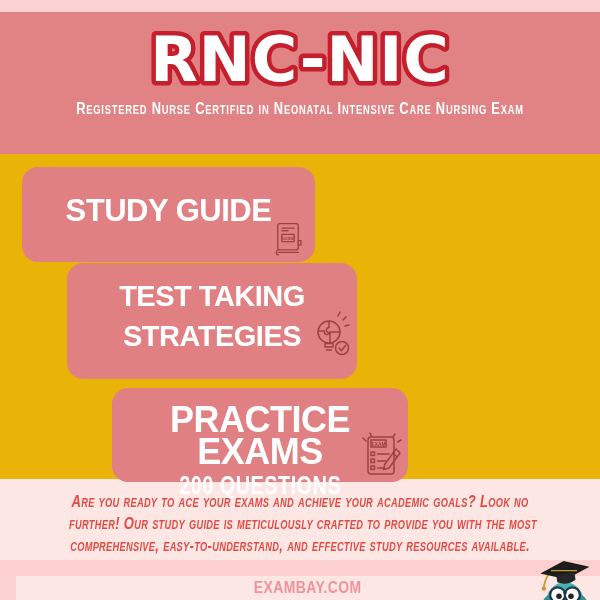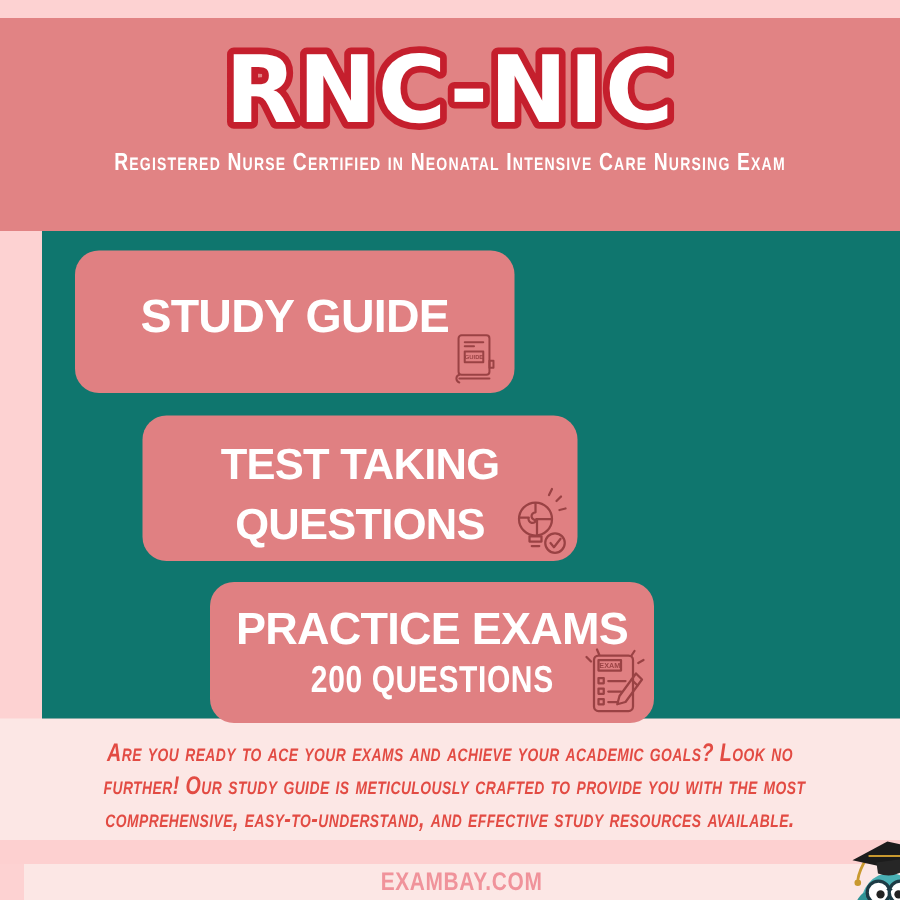--- a/index.html
+++ b/index.html
@@ -6,46 +6,46 @@
   body {
     width:600px; height:600px; overflow:hidden;
     background:#fdd2d2;
     font-family:"Liberation Sans", sans-serif;
   }
   .poster { width:600px; height:600px; display:flex; flex-direction:column; overflow:hidden; }
 
   
   .top-strip { height:13px; background:#fdd2d2; }
   .banner    { height:149px; background:#e18384; position:relative; }
-  .main      { height:343px; background:#0f766e; position:relative;margin-left:28px; }
+  .main      { height:343px; background:#eab308; position:relative; }
   .quote-band{ height:85px;  background:#fce7e5; overflow:hidden;font-style:italic; }
   .mid-strip { height:17px;  background:#fdd0d0; }
   .footer    { height:25px;  background:#fce7e5; display:flex; align-items:center; justify-content:center;margin-left:16px; }
 
   
   .title-svg { position:absolute; top:5px; left:0; }
   .subtitle {
     position:absolute; top:86px; left:0; width:100%;
     text-align:center; white-space:nowrap;
     color:#ffffff; font-weight:700; font-variant:small-caps;
     font-size:16.5px; letter-spacing:1px; line-height:20px;
     transform:scaleX(0.78); transform-origin:center;
   }
 
   
   .feature-btn {
     position:absolute; background:#e08082; border-radius:16px;
     color:#ffffff; text-align:center; box-sizing:border-box;
   }
   .btn1 { left:22px;  top:13px;  width:293px; height:95px; padding-top:26px; }
-  .btn2 { left:67px;  top:123px; width:290px; height:97px; padding-top:13px; }
+  .btn2 { left:67px;  top:109px; width:290px; height:116px; padding-top:13px; }
   .btn3 { left:112px; top:234px; width:296px; height:94px; padding-top:16px; }
   .btn-label   { font-weight:700; font-size:31px; letter-spacing:-0.5px; }
   .btn2 .btn-label { font-size:29px; line-height:40px; }
-  .btn3 .btn-label { font-size:30px; line-height:32px; }
+  .btn3 .btn-label { font-size:36px; line-height:32px; }
   .btn-sublabel {
     display:inline-block; font-weight:700; font-size:25px; letter-spacing:0.5px;
     margin-top:3px; white-space:nowrap;
     transform:scaleX(0.8); transform-origin:center;
   }
   .feature-icon { position:absolute; }
   .icon-book     { right:13px; bottom:6px;  }
   .icon-strategy { right:4px;  top:47px;    }
   .icon-exam     { right:3px;  bottom:1px;  }
 
@@ -96,21 +96,21 @@
         <line x1="7" y1="6" x2="19" y2="6"></line>
         <line x1="7" y1="8.5" x2="13" y2="8.5"></line>
         <rect x="7" y="12" width="12" height="7"></rect>
         <text x="13" y="17" text-anchor="middle" font-size="3.8" font-weight="bold" fill="#9a4244" stroke="none" font-family="Liberation Sans, sans-serif">GUIDE</text>
       </svg>
     </div>
 
     <div class="feature-btn btn2">
       <div class="btn-label">
         <span>TEST TAKING</span><br>
-        <span>QUESTIONS</span>
+        <span>STRATEGIES</span>
       </div>
       <svg class="feature-icon icon-strategy" width="40" height="48" viewBox="0 0 40 48" fill="none" stroke="#9a4244" stroke-width="1.5" stroke-linejoin="round" stroke-linecap="round">
         <path d="M25,6 l2,-4"></path>
         <path d="M30,10 l3,-3"></path>
         <path d="M32,16 l4,-1"></path>
         <circle cx="16" cy="22" r="11"></circle>
         <path d="M5.5,21 h6 a2.6,2.6 0 1 0 5,1 h10"></path>
         <path d="M16,11.5 v6 a2.6,2.6 0 1 0 1,5 v10"></path>
         <path d="M12,33.5 h8 v3.5 h-8 z"></path>
         <line x1="13.5" y1="40" x2="18.5" y2="40"></line>

